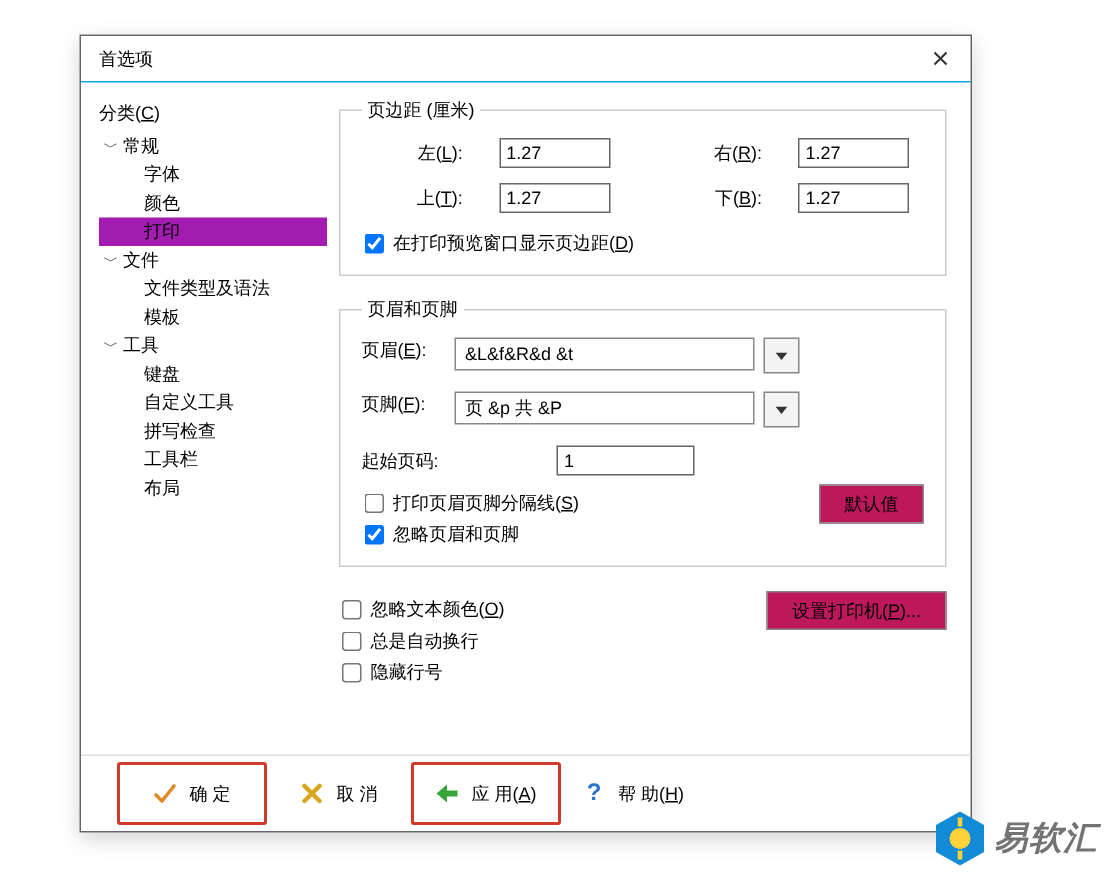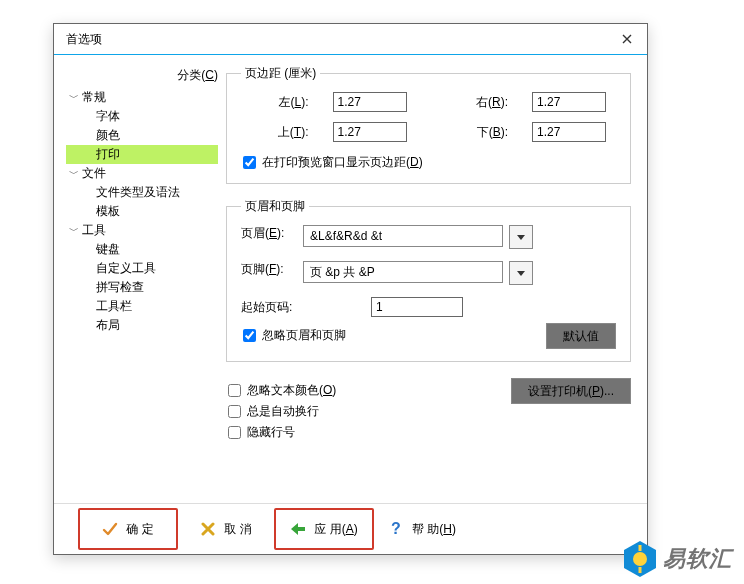--- a/index.html
+++ b/index.html
@@ -38,21 +38,20 @@
     display: flex; align-items: center; justify-content: center;
     font-size: 14px; color: #333;
   }
   .body {
     display: flex;
     height: 448px;
   }
   .sidebar {
     width: 152px;
     padding: 12px 0 0 12px;
-    text-align: right;
   }
   .cat-label { margin-bottom: 4px; }
   .cat-label u { text-decoration: underline; }
   .tree {
     margin-top: 4px;
   }
   .tree .row {
     height: 19px;
     display: flex;
     align-items: center;
@@ -62,21 +61,21 @@
   .tree .chevron {
     width: 12px;
     font-size: 10px;
     color: #555;
     display: inline-flex;
     justify-content: center;
   }
   .tree .toplabel { padding-left: 2px; }
   .tree .child { padding-left: 30px; }
   .tree .row.selected {
-    background: #bef264;
+    background: #a21caf;
   }
   .right {
     flex: 1;
     padding: 10px 16px 0 8px;
     position: relative;
   }
   fieldset.group {
     border: 1px solid #ccc;
     margin: 0 0 14px 0;
     padding: 10px 14px 12px 14px;
@@ -158,21 +157,21 @@
     display: flex;
     align-items: flex-start;
     gap: 18px;
     margin-top: 6px;
   }
   .hf-checks { flex: 1; }
   .hf-checks .cb-line { margin-top: 4px; }
   .btn {
     height: 24px;
     border: 1px solid #888;
-    background: #737373;
+    background: #be185d;
     padding: 0 16px;
     font-size: 12px;
     display: inline-flex;
     align-items: center;
     justify-content: flex-end;
     cursor: default;
   }
   .under-group {
     margin-top: 2px;
   }
@@ -337,20 +336,24 @@
             </div>
           </div>
           <div class="start-page-row">
             <div class="hf-label">起始页码:</div>
             <input class="startnum" value="1" style="">
           </div>
         </div>
         <div class="hf-bottom">
           <div class="hf-checks">
             <div class="cb-line">
+              <input type="checkbox" style="">
+              <label><span>打印页眉页脚分隔线(</span><u>S</u><span>)</span></label>
+            </div>
+            <div class="cb-line">
               <input type="checkbox" checked="" style="">
               <label>忽略页眉和页脚</label>
             </div>
           </div>
           <div class="btn">
               <span>默认值</span>
             </div>
         </div>
       </fieldset>
 

